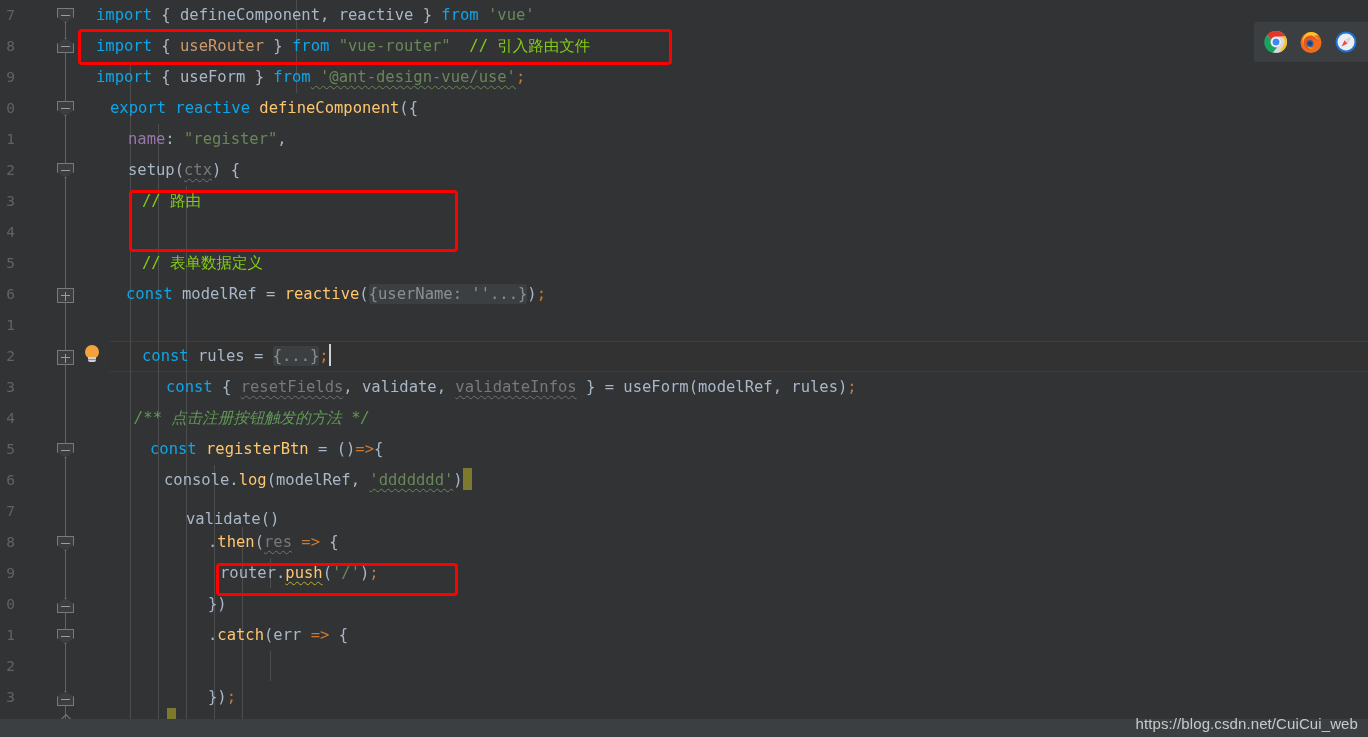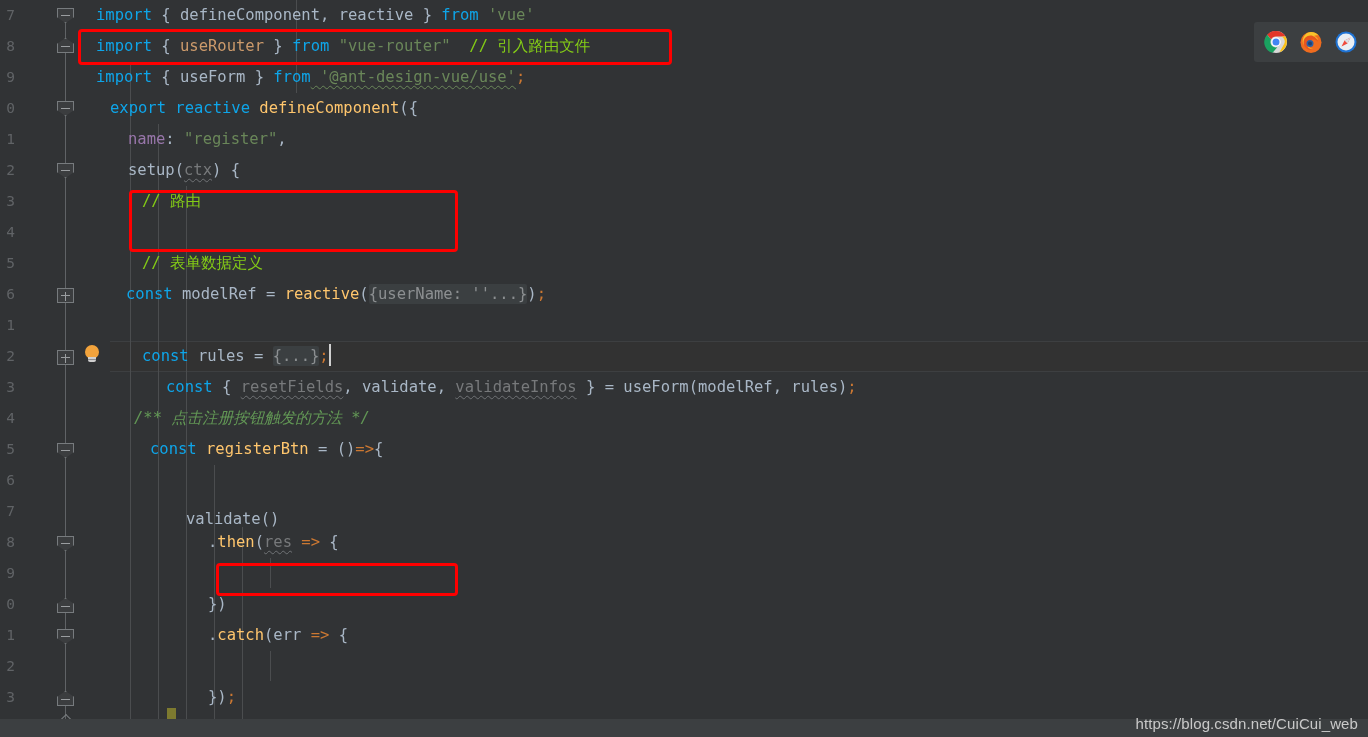--- a/index.html
+++ b/index.html
@@ -341,22 +341,24 @@
     <div class="line" style="top:93px;  left:0px"><span class="kw">export</span><span class="brace"> </span><span class="kw">reactive</span><span class="brace"> </span><span class="fn">defineComponent</span><span class="brace">({</span></div>
     <div class="line" style="top:124px; left:18px"><span class="prop">name</span><span class="brace">: </span><span class="str">"register"</span><span class="brace">,</span></div>
     <div class="line" style="top:155px; left:18px"><span class="ident">setup</span><span class="brace">(</span><span class="dim sqg">ctx</span><span class="brace">) {</span></div>
     <div class="line" style="top:186px; left:32px"><span class="com">// 路由</span></div>
     <div class="line" style="top:248px; left:32px"><span class="com">// 表单数据定义</span></div>
     <div class="line" style="top:279px; left:16px"><span class="kw">const</span><span class="ident"> modelRef </span><span class="brace">=</span><span class="ident"> </span><span class="fn">reactive</span><span class="brace">(</span><span class="fold">{userName: ''...}</span><span class="brace">)</span><span class="orange">;</span></div>
     <div class="line" style="top:341px; left:32px"><span class="kw">const</span><span class="ident"> rules </span><span class="brace">=</span><span class="ident"> </span><span class="fold">{...}</span><span class="orange">;</span><span class="caret-thin"></span></div>
     <div class="line" style="top:372px; left:56px"><span class="kw">const</span><span class="brace"> { </span><span class="dim sqg">resetFields</span><span class="brace">, </span><span class="ident">validate</span><span class="brace">, </span><span class="dim sqg">validateInfos</span><span class="brace"> } </span><span class="brace">=</span><span class="ident"> </span><span class="ident">useForm</span><span class="brace">(modelRef, rules)</span><span class="orange">;</span></div>
     <div class="line" style="top:403px; left:24px"><span class="doc">/** 点击注册按钮触发的方法 */</span></div>
     <div class="line" style="top:434px; left:40px"><span class="kw">const</span><span class="fn"> registerBtn </span><span class="brace">=</span><span class="brace"> ()</span><span class="orange">=&gt;</span><span class="brace">{</span></div>
+    <div class="line" style="top:465px; left:54px"><span class="ident">console</span><span class="brace">.</span><span class="fn">log</span><span class="brace">(modelRef, </span><span class="str sq">'ddddddd'</span><span class="brace">)</span><span class="caret"></span></div>
     <div class="line" style="top:504px; left:76px"><span class="ident">validate</span><span class="brace">()</span></div>
     <div class="line" style="top:527px; left:98px"><span class="brace">.</span><span class="fn">then</span><span class="brace">(</span><span class="dim sqg">res</span><span class="brace"> </span><span class="orange">=&gt;</span><span class="brace"> {</span></div>
+    <div class="line" style="top:558px; left:110px"><span class="ident">router</span><span class="brace">.</span><span class="fn sqy">push</span><span class="brace">(</span><span class="str">'/'</span><span class="brace">)</span><span class="orange">;</span></div>
     <div class="line" style="top:589px; left:98px"><span class="brace">})</span></div>
     <div class="line" style="top:620px; left:98px"><span class="brace">.</span><span class="fn">catch</span><span class="brace">(err </span><span class="orange">=&gt;</span><span class="brace"> {</span></div>
     <div class="line" style="top:682px; left:98px"><span class="brace">})</span><span class="orange">;</span></div>
 
     <div class="line" style="top:705px; left:48px"><span class="brace">,</span><span class="caret"></span></div>
   </div>
 
   <div class="annot" style="left:78px;  top:29px;  width:594px; height:36px"></div>
   <div class="annot" style="left:129px; top:190px; width:329px; height:62px"></div>
   <div class="annot" style="left:216px; top:563px; width:242px; height:33px"></div>

